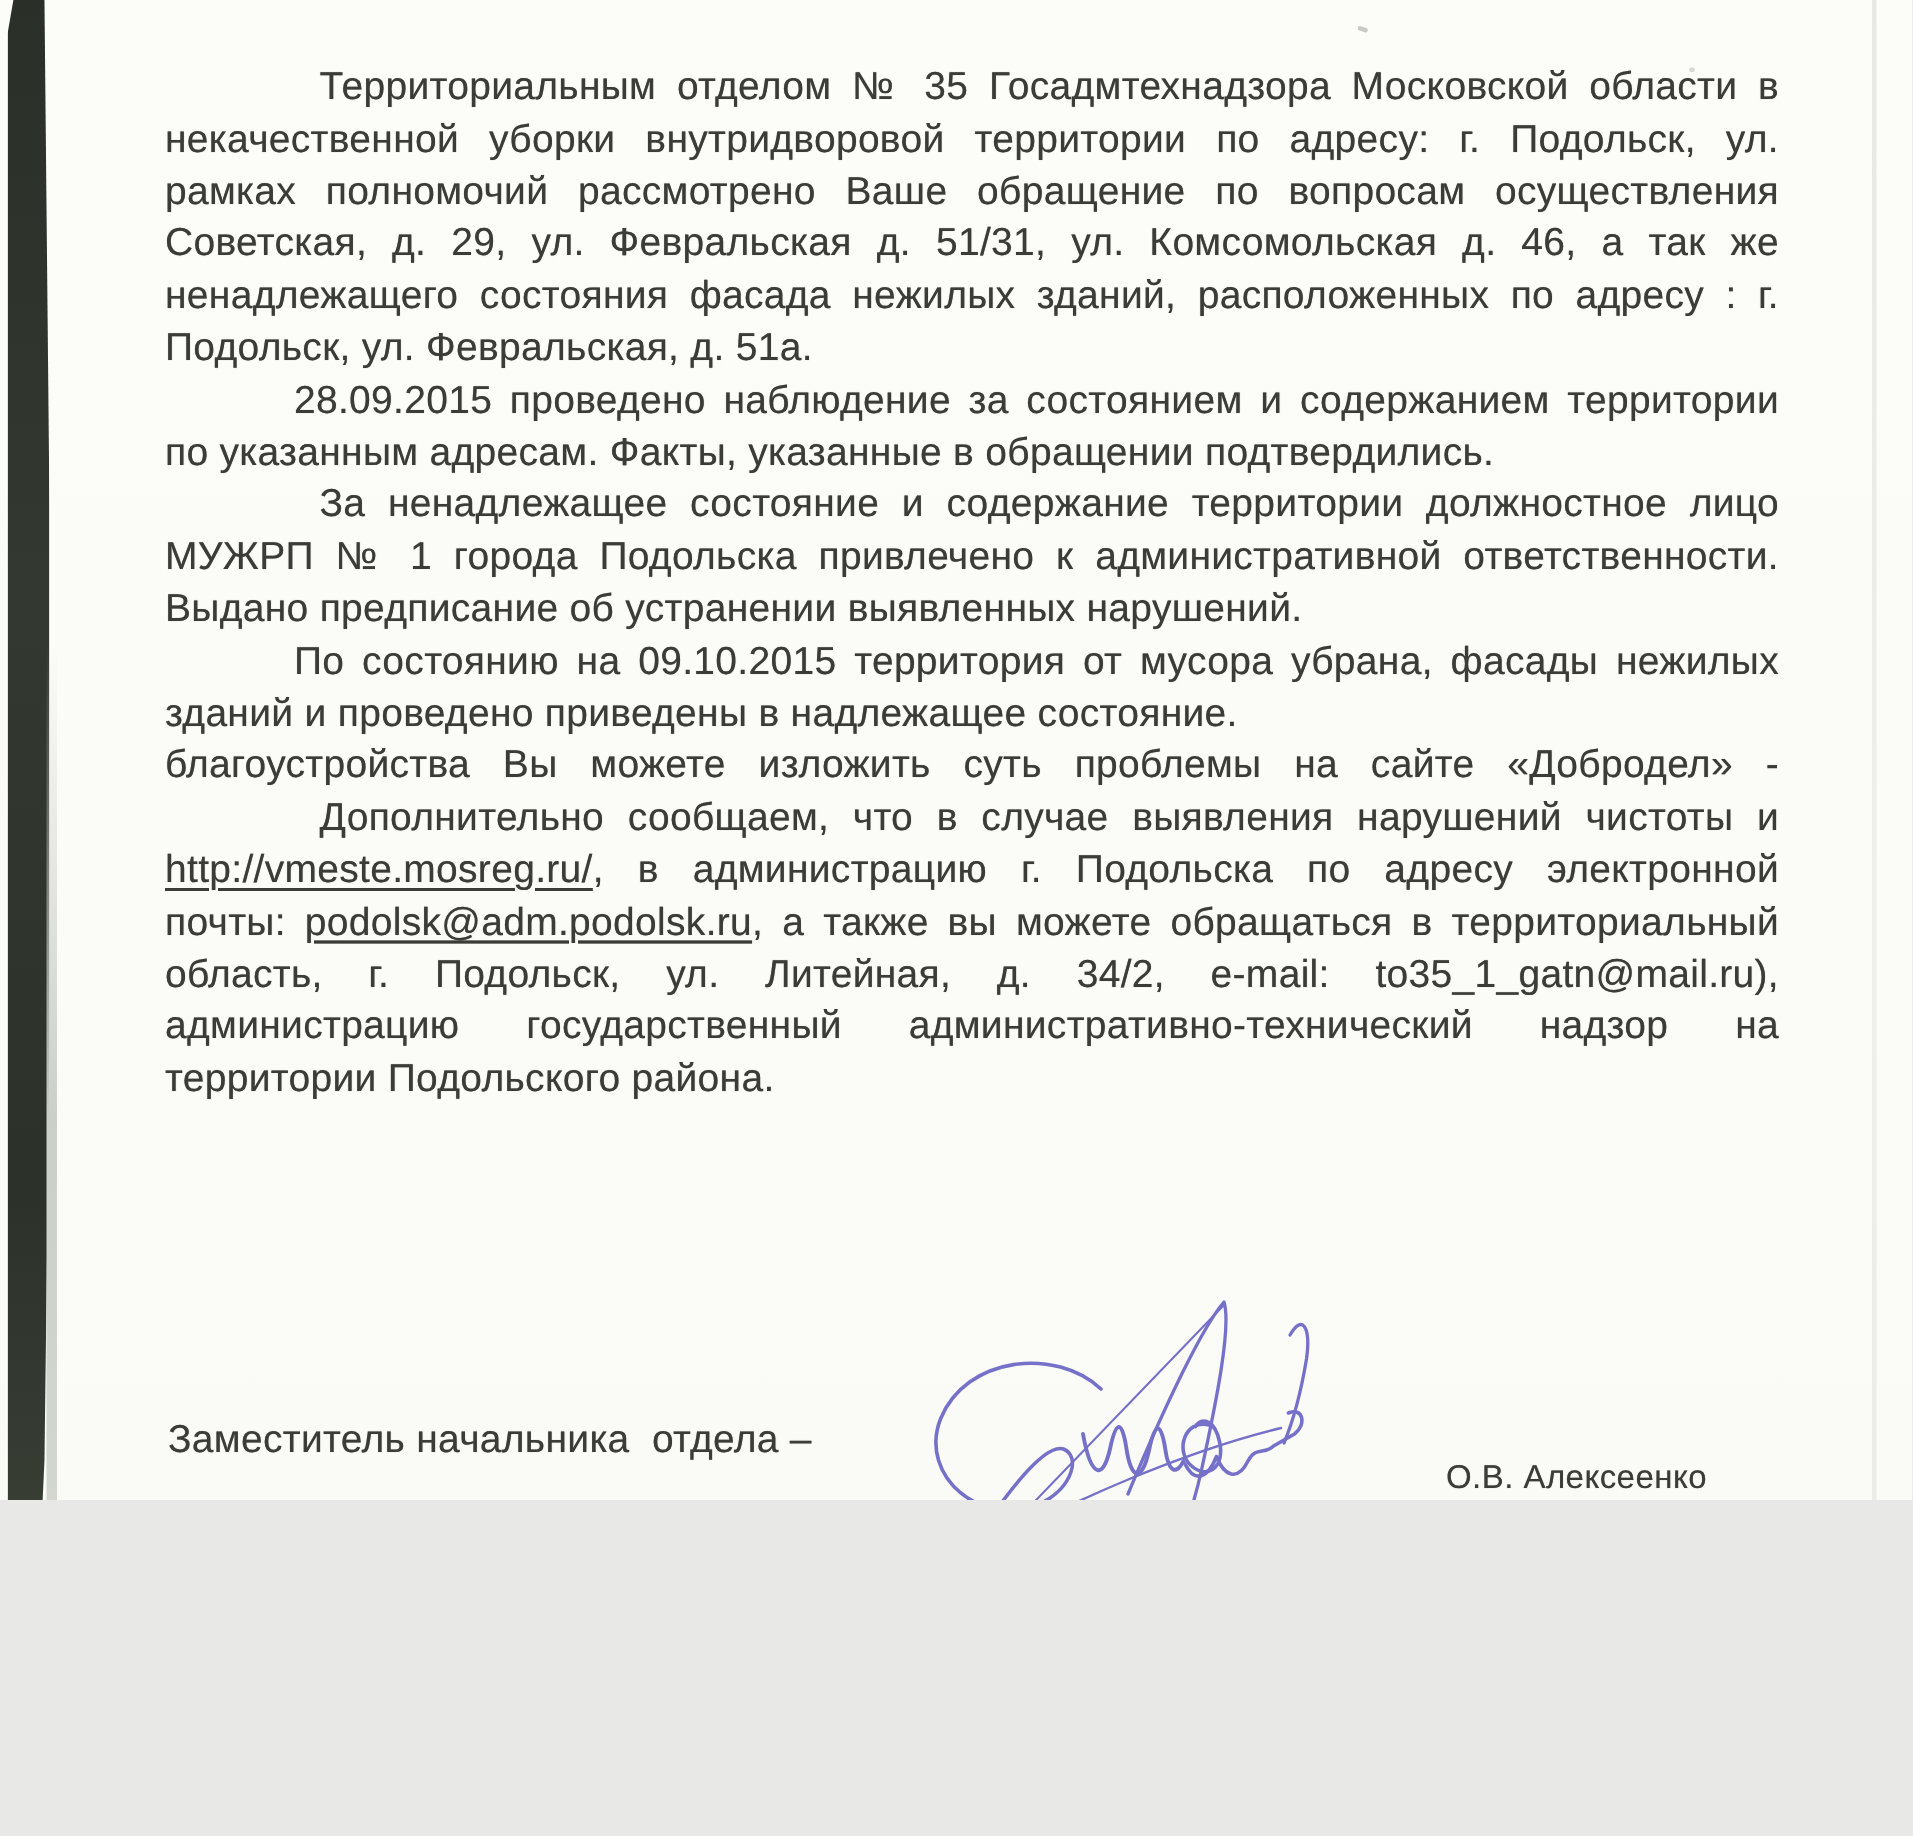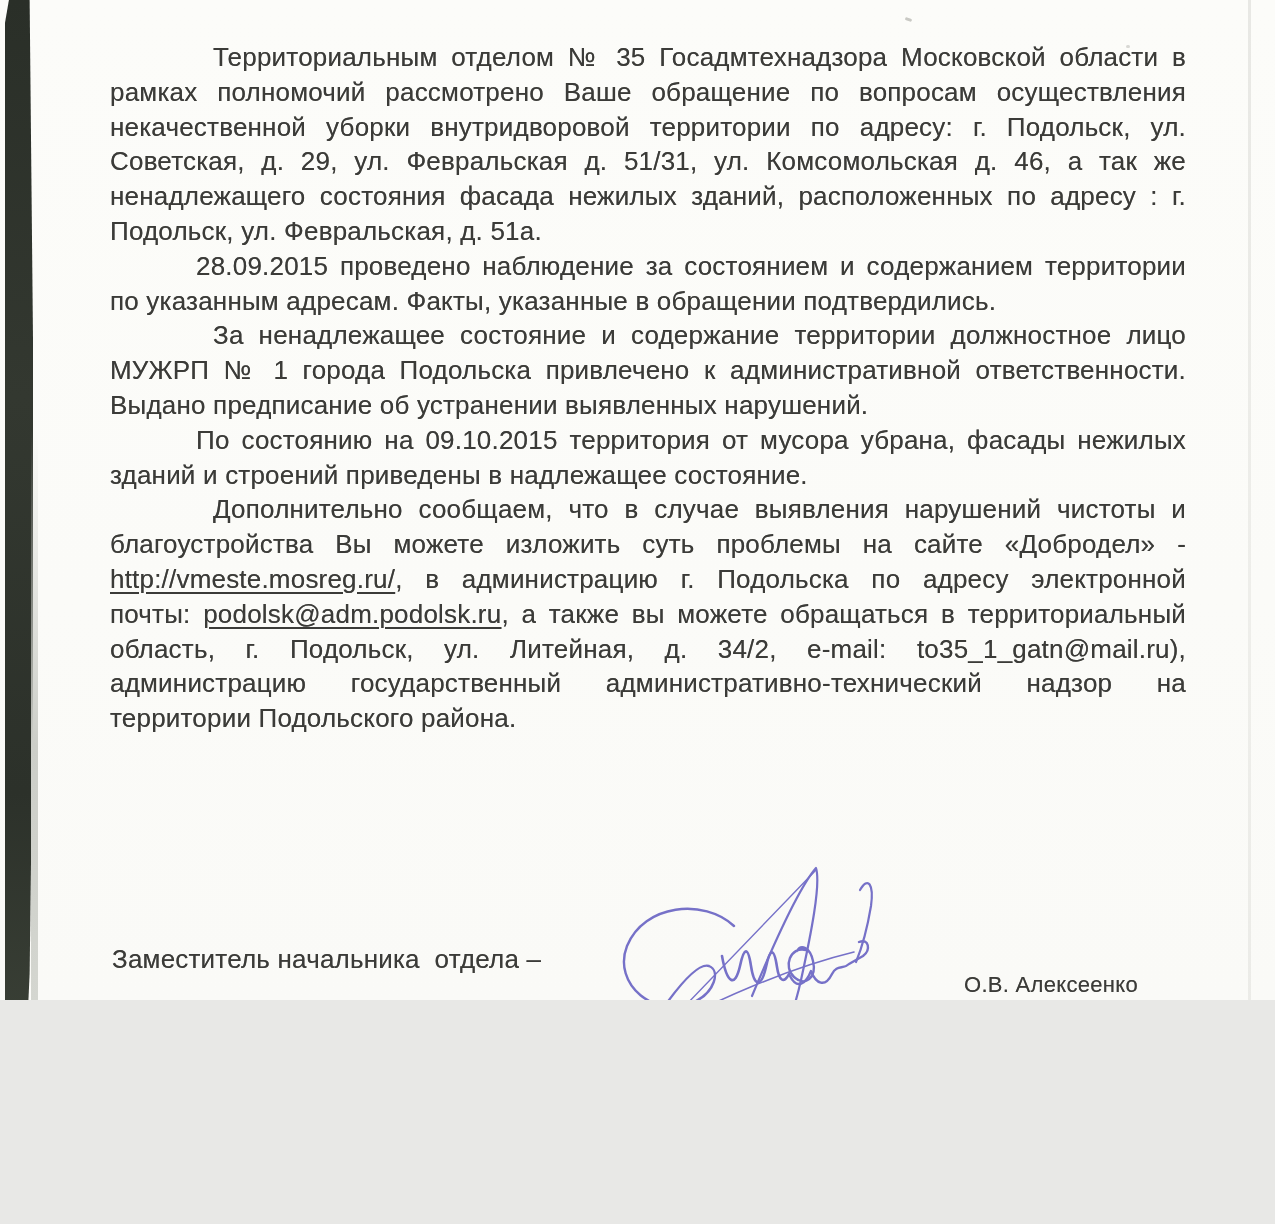--- a/index.html
+++ b/index.html
@@ -67,38 +67,38 @@
 <div class="page">
 
   <div class="scanstrip"></div>
   <div class="scanstrip-edge"></div>
   <div class="right-artifact"></div>
   <div class="speck" style="left:905px;top:18px;width:7px;height:3px;transform:rotate(18deg);"></div>
   <div class="speck" style="left:1126px;top:45px;width:4px;height:3px;opacity:.7;"></div>
 
   <div class="bodytext">
     <div class="jline ind">Территориальным отделом № 35 Госадмтехнадзора Московской области в</div>
+    <div class="jline">некачественной уборки внутридворовой территории по адресу: г. Подольск, ул.</div>
     <div class="jline">рамках полномочий рассмотрено Ваше обращение по вопросам осуществления</div>
-    <div class="jline">некачественной уборки внутридворовой территории по адресу: г. Подольск, ул.</div>
     <div class="jline">Советская, д. 29, ул. Февральская д. 51/31, ул. Комсомольская д. 46, а так же</div>
     <div class="jline">ненадлежащего состояния фасада нежилых зданий, расположенных по адресу : г.</div>
     <div class="lline">Подольск, ул. Февральская, д. 51а.</div>
 
     <div class="jline ind-sm">28.09.2015  проведено наблюдение за состоянием и содержанием территории</div>
     <div class="lline">по указанным адресам. Факты, указанные в обращении подтвердились.</div>
 
     <div class="jline ind">За ненадлежащее состояние и содержание территории должностное лицо</div>
     <div class="jline">МУЖРП № 1 города Подольска привлечено к административной ответственности.</div>
     <div class="lline">Выдано предписание об устранении выявленных нарушений.</div>
 
     <div class="jline ind-sm">По состоянию на 09.10.2015 территория от мусора убрана, фасады нежилых</div>
-    <div class="lline">зданий и строений приведены в надлежащее состояние.</div>
+    <div class="lline">зданий и проведено приведены в надлежащее состояние.</div>
 
+    <div class="jline">благоустройства Вы можете изложить суть проблемы на сайте «Добродел» -</div>
     <div class="jline ind">Дополнительно сообщаем, что в случае выявления нарушений чистоты и</div>
-    <div class="jline">благоустройства Вы можете изложить суть проблемы на сайте «Добродел» -</div>
     <div class="jline"><span class="doclink">http://vmeste.mosreg.ru/</span><span>, в администрацию г. Подольска по адресу электронной</span></div>
     <div class="jline"><span>почты: </span><span class="doclink">podolsk@adm.podolsk.ru</span><span>, а также вы  можете  обращаться в территориальный</span></div>
     <div class="jline">область, г. Подольск, ул. Литейная, д. 34/2, e-mail: to35_1_gatn@mail.ru),</div>
     <div class="jline">администрацию государственный административно-технический надзор на</div>
     <div class="lline">территории Подольского района.</div>
   </div>
 
   <div class="closing">
     <div>Заместитель начальника  отдела –</div>
     <div>старший   государственный</div>

